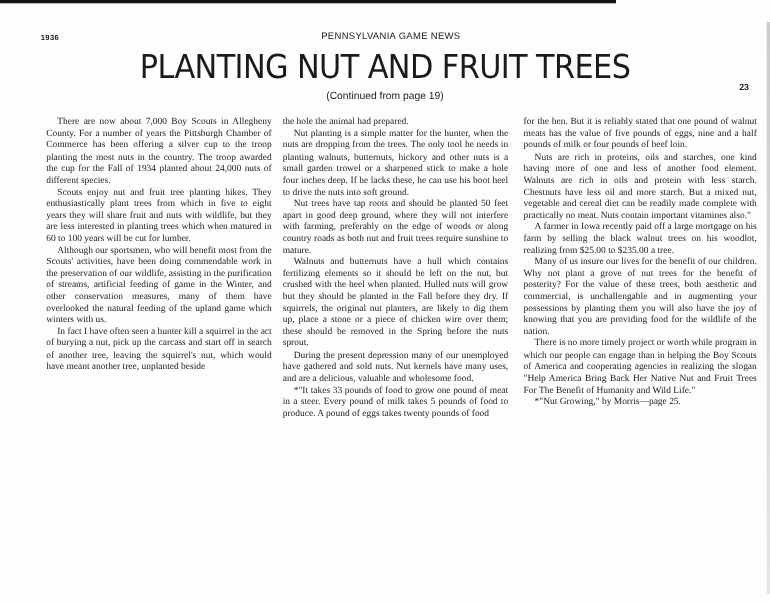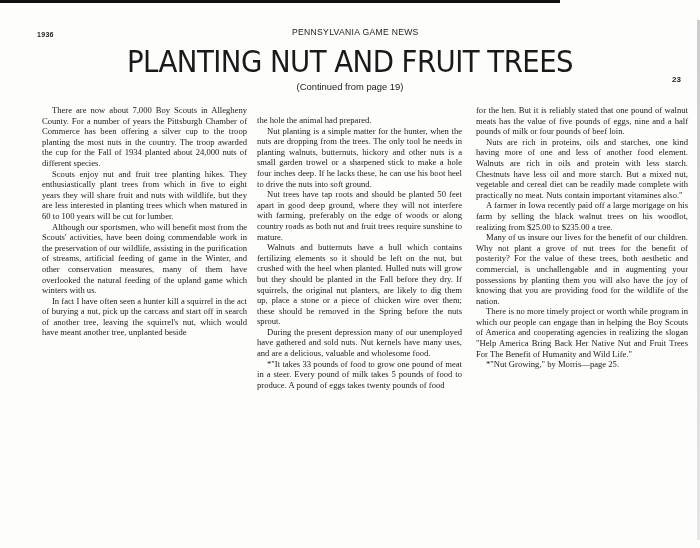--- a/index.html
+++ b/index.html
@@ -35,21 +35,21 @@
     font-size: 9.4px; font-family: Liberation Sans, sans-serif;
   }
   .col {
     position: absolute; top: 105px;
     font-size: 8.6px; line-height: 10.6px; text-align: justify;
     font-family: "Liberation Serif", serif;
   }
   .col p { margin: 0; text-indent: 10px; }
   .col p.noindent { text-indent: 0; }
   .c1 { left: 42px; width: 205px; }
-  .c2 { left: 257px; width: 205px; margin-top: 10px; }
+  .c2 { left: 257px; width: 205px; }
   .c3 { left: 476px; width: 212px; }
 </style>
 </head>
 <body>
 
 <div class="topbar"></div>
 <div class="rightedge"></div>
 
 <div class="header">
   <span class="year">1936</span>

